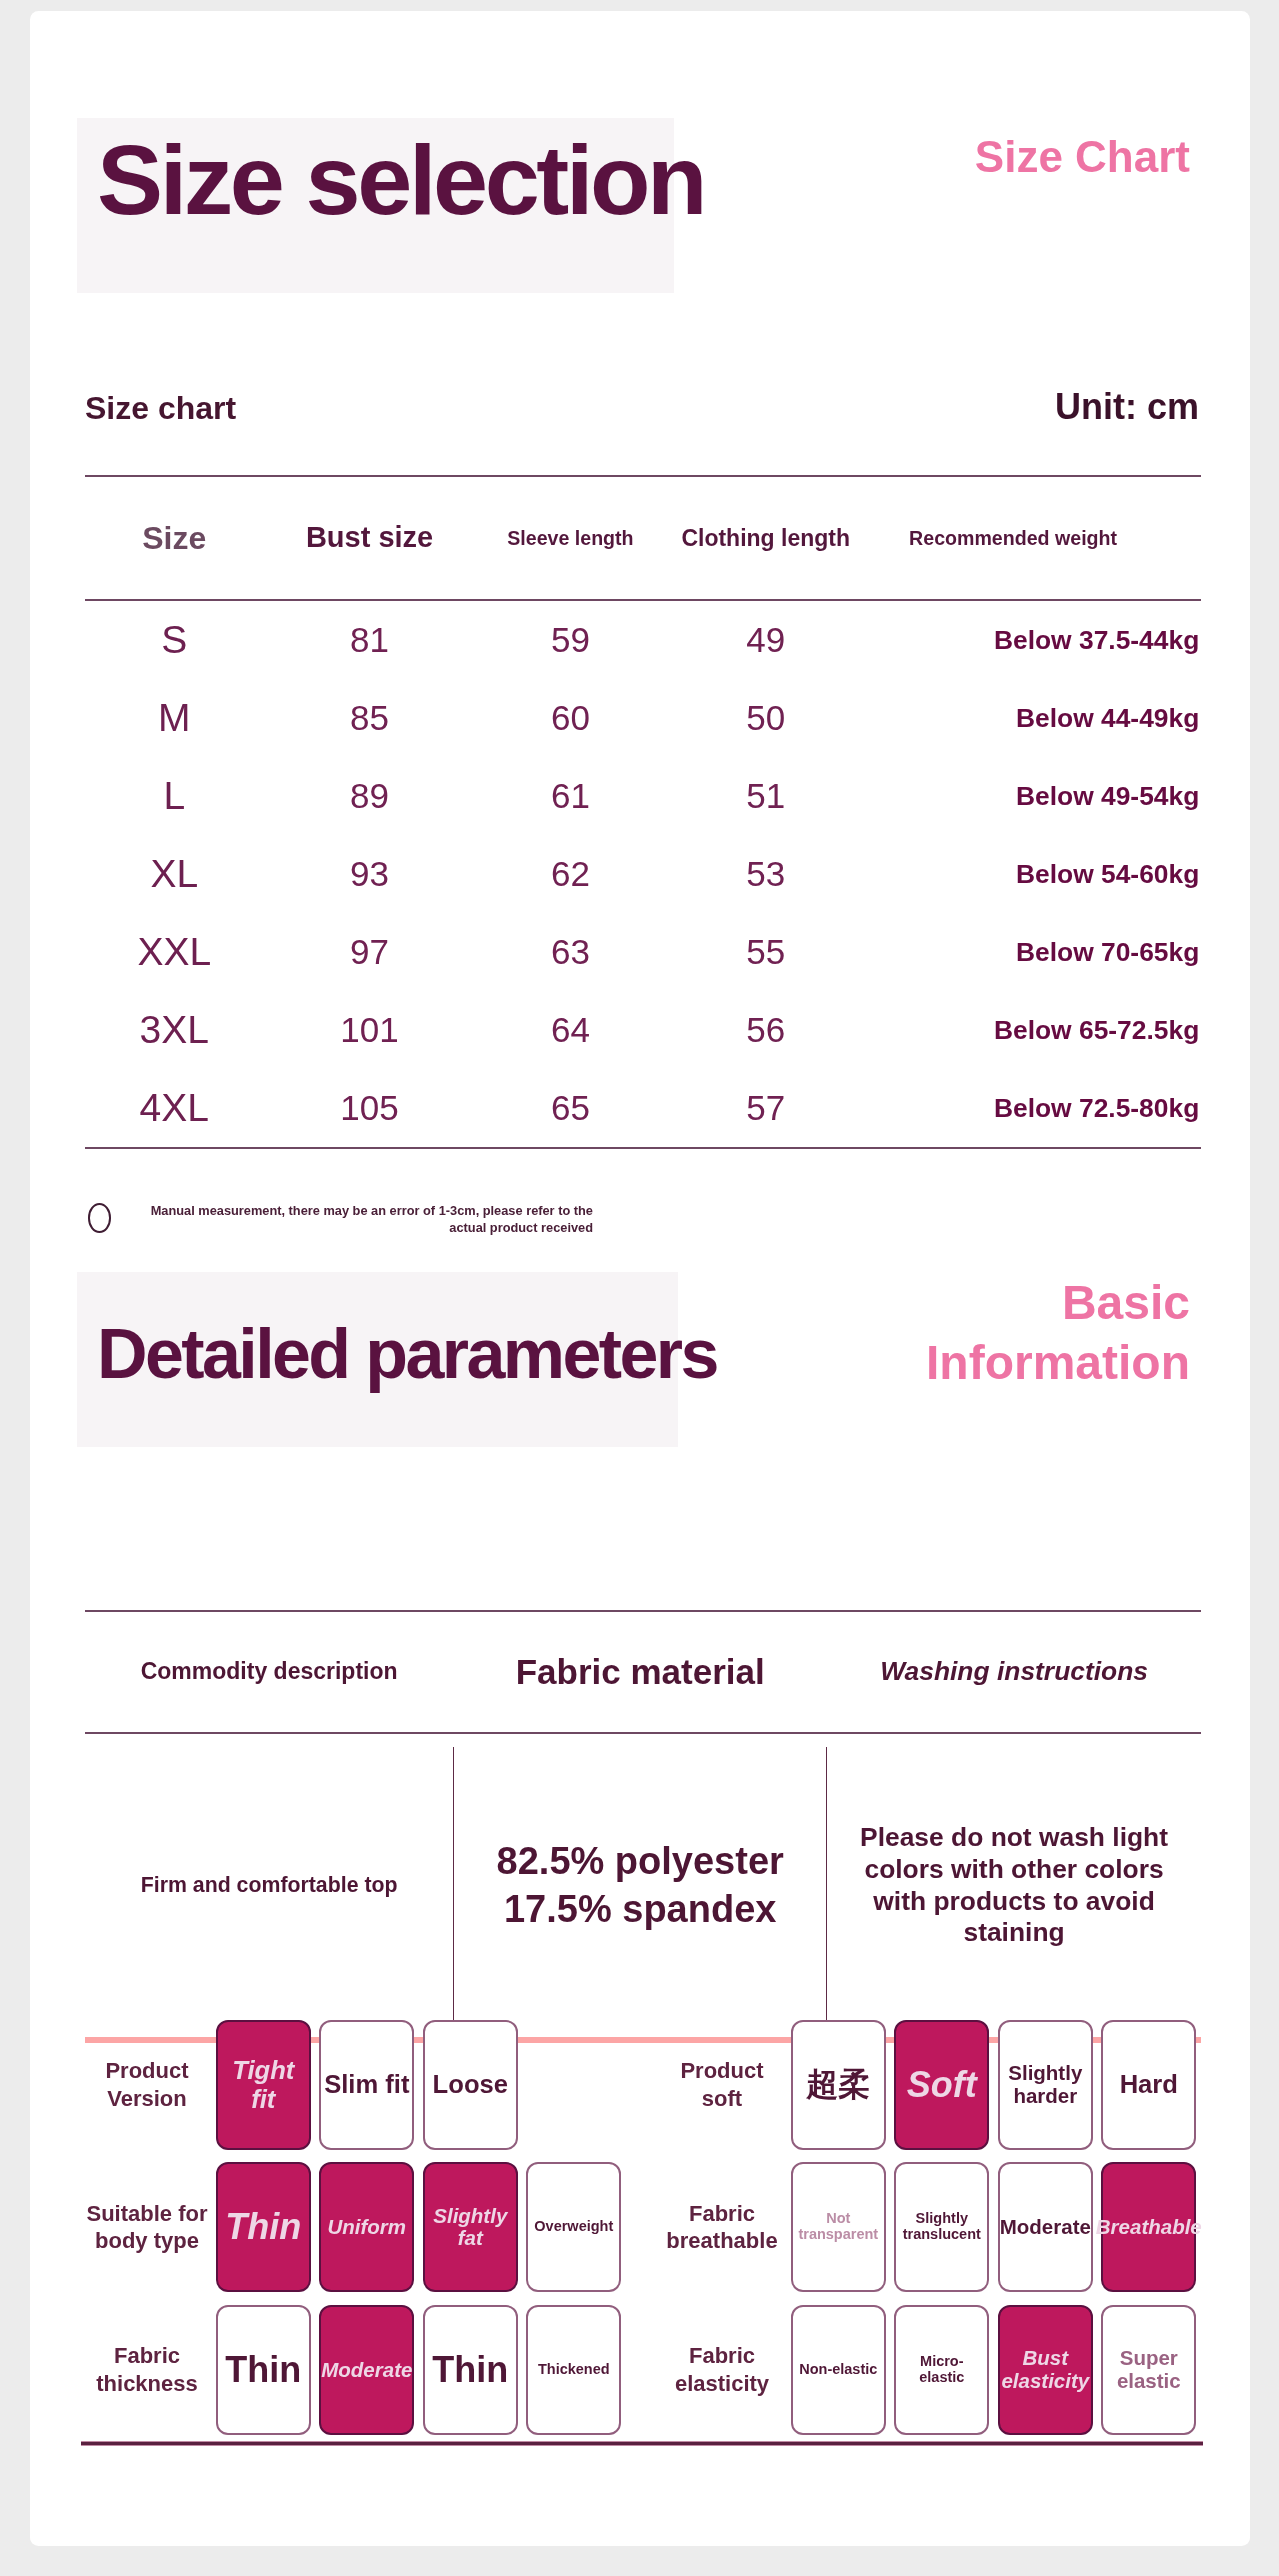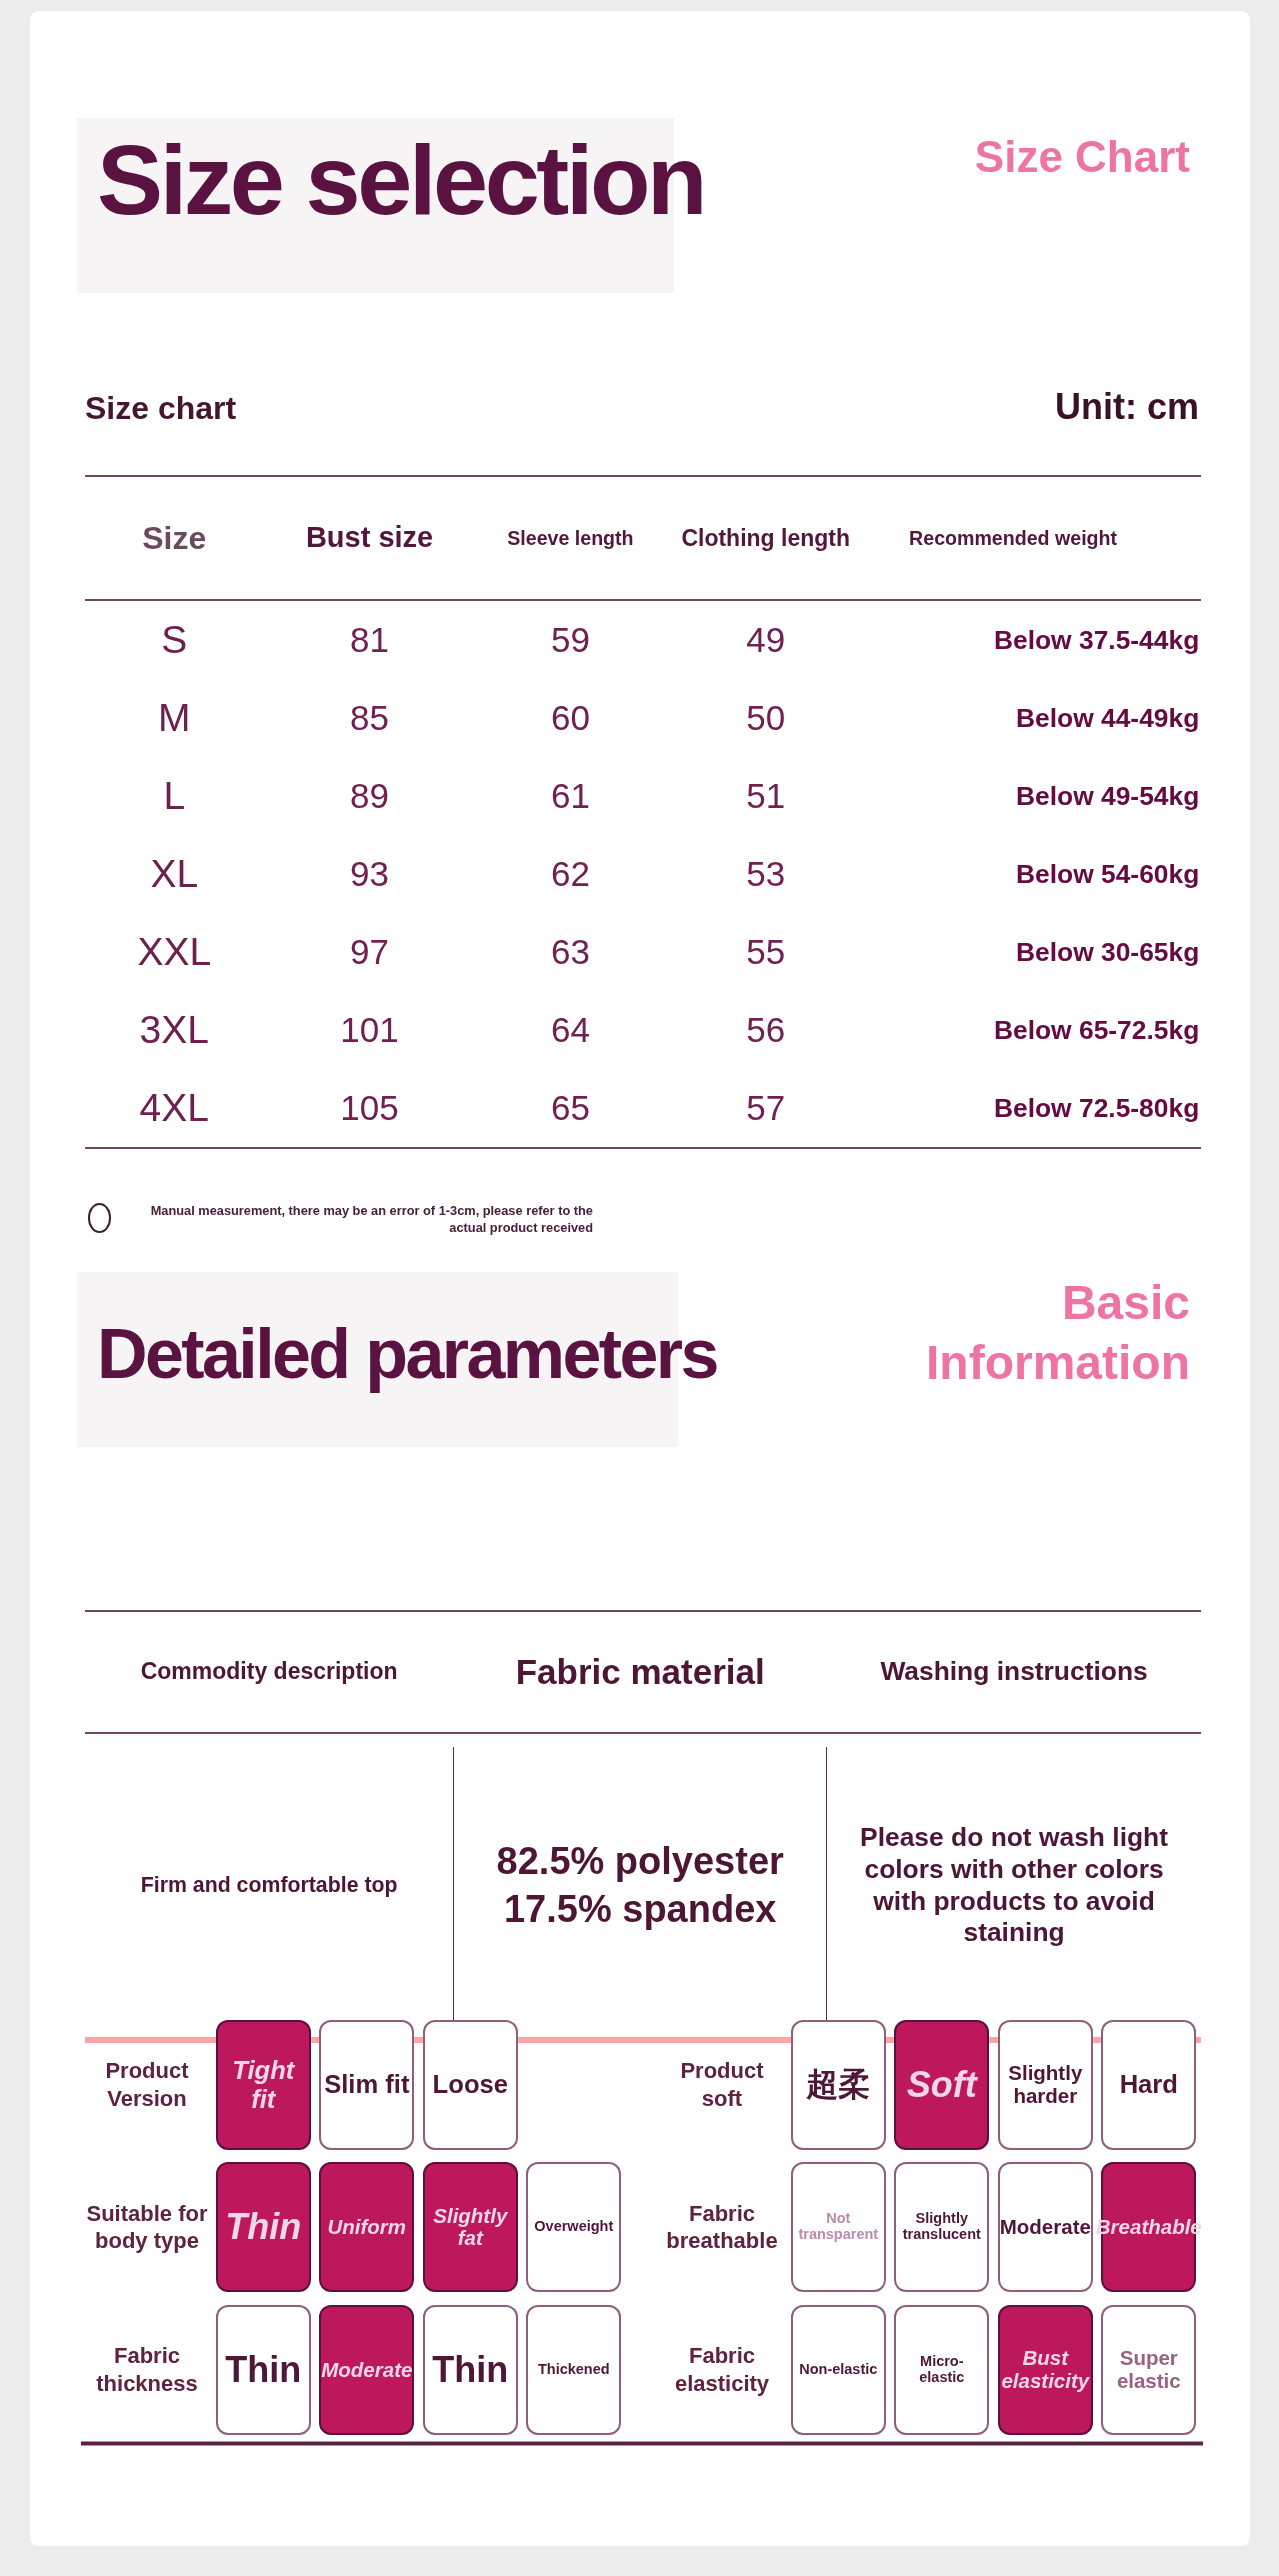--- a/index.html
+++ b/index.html
@@ -43,21 +43,21 @@
   .params-badge{position:absolute;right:60px;top:1262px;text-align:right;font-size:48px;font-weight:600;
                 color:#ee74a4;line-height:60px;z-index:1;}
 
   .params-table{position:absolute;left:55px;top:1599px;width:1116px;border-top:2.6px solid #6e4862;
                 border-bottom:6px solid #fca5a5;}
   .pt-header{display:grid;grid-template-columns:33% 33.5% 33.5%;align-items:center;height:120px;
              border-bottom:2.6px solid #6e4862;}
   .pt-header > div{text-align:center;color:#4d1634;line-height:1.1;}
   .ph-1{font-size:23px;font-weight:800;}
   .ph-2{font-size:35px;font-weight:800;}
-  .ph-3{font-size:26.4px;font-weight:800;}
+  .ph-3{font-size:26.4px;font-weight:800;font-style:italic;}
   .pt-row{display:grid;grid-template-columns:33% 33.5% 33.5%;height:303px;}
   .pt-cell{display:flex;align-items:center;justify-content:center;text-align:center;color:#4d1634;}
   .pc-1{font-size:21.3px;font-weight:800;}
   .pc-2{font-size:38px;font-weight:800;line-height:1.25;white-space:pre-line;}
   .pc-3{font-size:26.4px;font-weight:800;line-height:1.2;padding:0 24px;}
   .pt-mid{border-left:1.7px solid #5d2a45;border-right:1.7px solid #5d2a45;margin:12.8px 0;}
 
   .selectors{position:absolute;left:55px;top:2006px;width:1116px;display:grid;
              grid-template-columns:1fr 1fr;column-gap:34px;row-gap:7.7px;}
   .sel-group{display:flex;align-items:center;height:135px;}
@@ -127,21 +127,21 @@
           <div class="c-num">93</div>
           <div class="c-num">62</div>
           <div class="c-num">53</div>
           <div class="c-weight">Below 54-60kg</div>
         </div>
         <div class="st-row">
           <div class="c-size">XXL</div>
           <div class="c-num">97</div>
           <div class="c-num">63</div>
           <div class="c-num">55</div>
-          <div class="c-weight">Below 30-65kg</div>
+          <div class="c-weight">Below 70-65kg</div>
         </div>
         <div class="st-row">
           <div class="c-size">3XL</div>
           <div class="c-num">101</div>
           <div class="c-num">64</div>
           <div class="c-num">56</div>
           <div class="c-weight">Below 65-72.5kg</div>
         </div>
         <div class="st-row">
           <div class="c-size">4XL</div>

